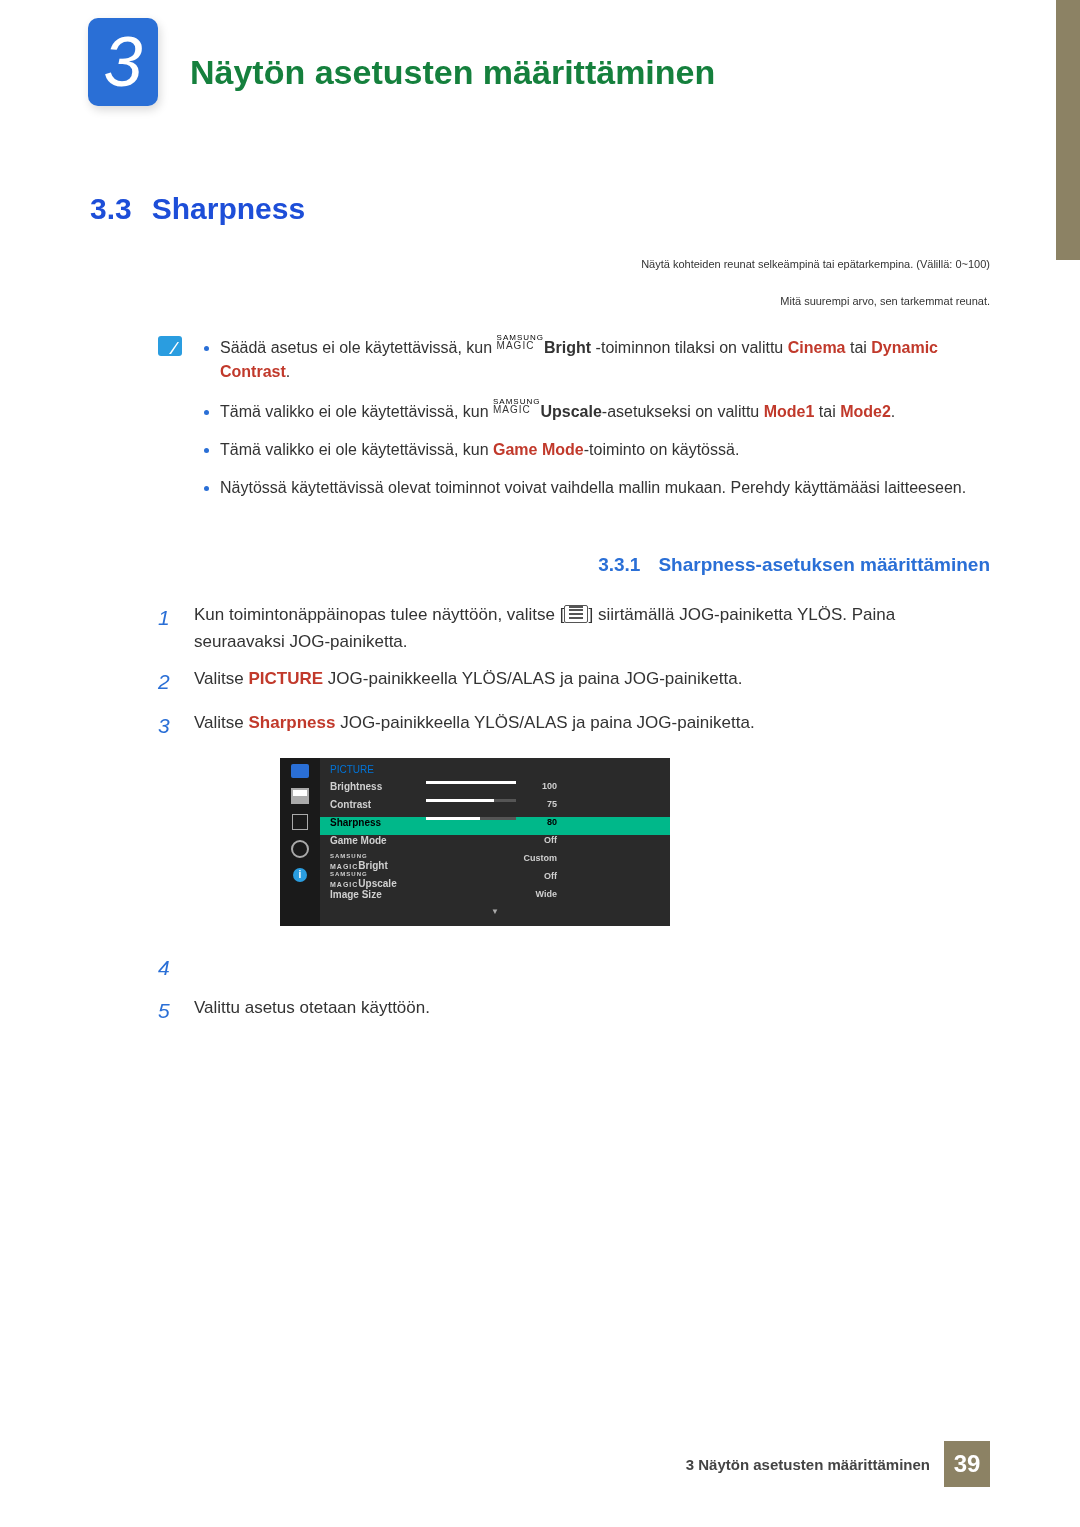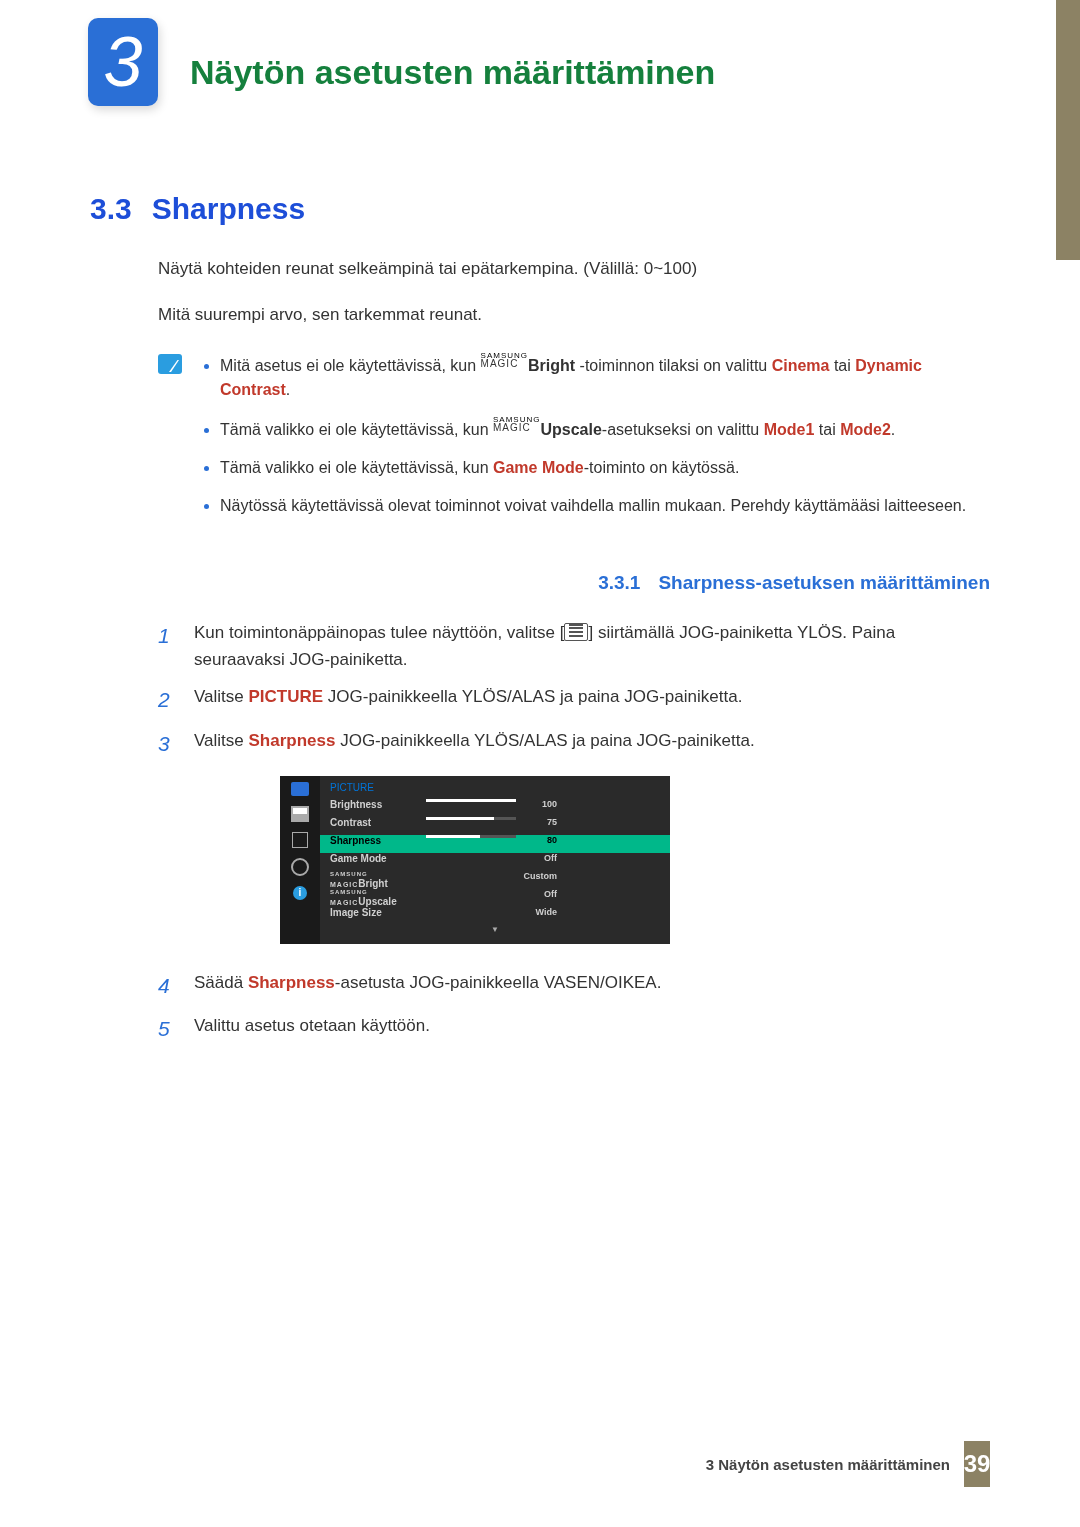--- a/index.html
+++ b/index.html
@@ -52,23 +52,24 @@
     padding-right: 90px;
   }
   .section-h {
     color: #1d4ed8;
     font-size: 30px;
     font-weight: 700;
     margin-bottom: 30px;
   }
   .section-h .num { margin-right: 20px; }
   .body-text {
-    font-size: 17px;
+    font-size: 11px;
     line-height: 1.5;
     margin: 0 0 20px 68px;
+    text-align: right;
   }
   
   .note {
     margin: 25px 0 40px 68px;
     display: flex;
     gap: 20px;
   }
   .note-icon {
     width: 24px; height: 20px;
     background: #2a9de0;
@@ -198,21 +199,21 @@
     position: absolute;
     bottom: 40px;
     right: 90px;
     display: flex;
     align-items: center;
     gap: 0;
     margin-left: 16px;
   }
   .foot-text { font-size: 15px; color:#444; font-weight:700; padding-right:14px; }
   .foot-page {
-    width: 26px; height: 46px;
+    width: 46px; height: 46px;
     background: #8c8264;
     color: #fff;
     font-size: 24px;
     font-weight: 700;
     display:flex; align-items:center; justify-content:center;
   }
   .edge {
     position:absolute;
     right:0; top:0;
     width:24px; height:260px;
@@ -235,21 +236,21 @@
       <span class="num">3.3</span><span>Sharpness</span>
     </div>
 
     <p class="body-text">Näytä kohteiden reunat selkeämpinä tai epätarkempina. (Välillä: 0~100)</p>
     <p class="body-text">Mitä suurempi arvo, sen tarkemmat reunat.</p>
 
     <div class="note">
       <div class="note-icon"></div>
       <ul>
         <li>
-          <span>Mitä asetus ei ole käytettävissä, kun </span><span class="magic"><span class="top">SAMSUNG</span><span>MAGIC</span></span><span class="bold">Bright</span><span> -toiminnon tilaksi on valittu </span><span class="kw">Cinema</span><span> tai </span><span class="kw">Dynamic Contrast</span><span>.</span>
+          <span>Säädä asetus ei ole käytettävissä, kun </span><span class="magic"><span class="top">SAMSUNG</span><span>MAGIC</span></span><span class="bold">Bright</span><span> -toiminnon tilaksi on valittu </span><span class="kw">Cinema</span><span> tai </span><span class="kw">Dynamic Contrast</span><span>.</span>
         </li>
         <li>
           <span>Tämä valikko ei ole käytettävissä, kun </span><span class="magic"><span class="top">SAMSUNG</span><span>MAGIC</span></span><span class="bold">Upscale</span><span>-asetukseksi on valittu </span><span class="kw">Mode1</span><span> tai </span><span class="kw">Mode2</span><span>.</span>
         </li>
         <li>
           <span>Tämä valikko ei ole käytettävissä, kun </span><span class="kw">Game Mode</span><span>-toiminto on käytössä.</span>
         </li>
         <li>Näytössä käytettävissä olevat toiminnot voivat vaihdella mallin mukaan. Perehdy käyttämääsi laitteeseen.</li>
       </ul>
     </div>
@@ -328,21 +329,20 @@
               </div>
             </div>
           <div class="osd-tri">▼</div>
         </div>
       </div>
     </div>
 
     <div class="steps">
       <div class="step">
         <div class="sn">4</div>
-        <div><span>Säädä </span><span class="kw">Sharpness</span><span>-asetusta JOG-painikkeella VASEN/OIKEA.</span></div>
       </div>
       <div class="step">
         <div class="sn">5</div>
         <div>Valittu asetus otetaan käyttöön.</div>
       </div>
     </div>
   </div>
 
   <div class="footer">
     <div class="foot-text">3 Näytön asetusten määrittäminen</div>

